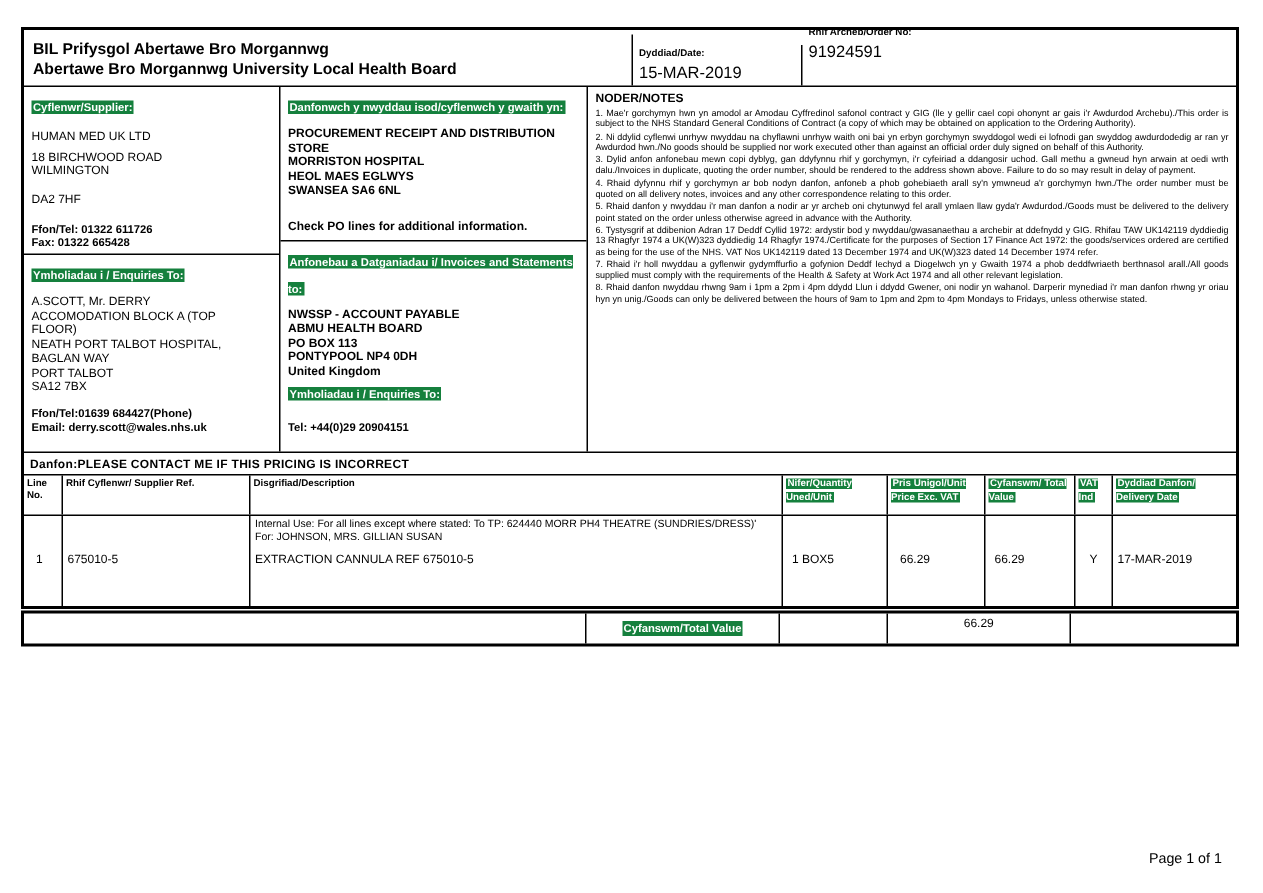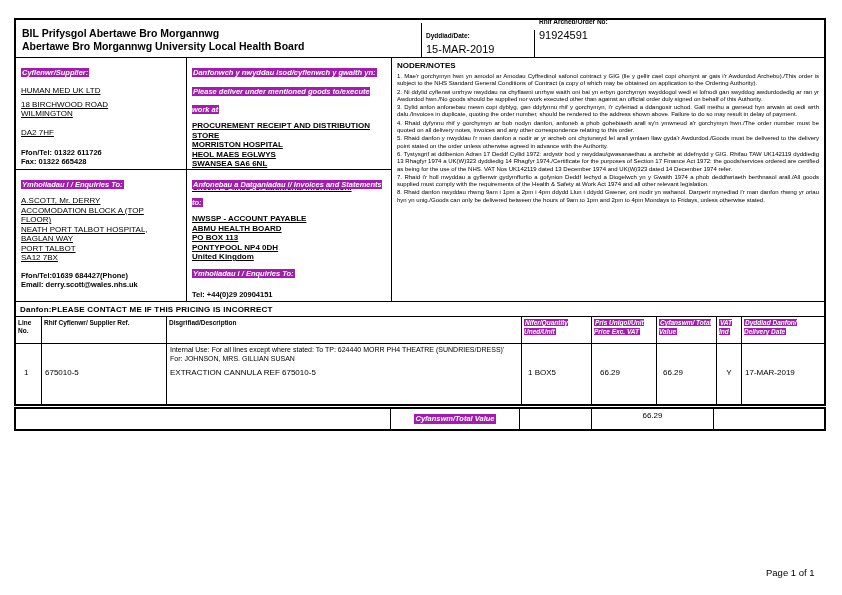--- a/index.html
+++ b/index.html
@@ -27,23 +27,23 @@
   
   .band-row { height:244px; }
   .left-col { flex:0 0 171px; display:flex; flex-direction:column; }
   .mid-col { flex:0 0 205px; display:flex; flex-direction:column; }
   .notes-col { flex:1; padding:3px 5px; }
   .cellpad { padding:3px 5px; }
   .supplier-cell { height:112px; display:flex; flex-direction:column; }
   .deliver-cell  { height:112px; display:flex; flex-direction:column; }
   .enquiries-cell, .invoices-cell { flex:1; display:flex; flex-direction:column; padding-bottom:12px !important; }
 
-  .inv { background:#a21caf; color:#fff; font-weight:bold; font-size:7.5px; line-height:9.5px; padding:0 1px;font-style:italic; }
+  .inv { background:#15803d; color:#fff; font-weight:bold; font-size:7.5px; line-height:9.5px; padding:0 1px; }
   .lbl-line { margin-bottom:1px; }
-  .txt { font-size:8px; line-height:9.5px;text-decoration:underline; }
+  .txt { font-size:8px; line-height:9.5px; }
   .bold { font-weight:bold; }
   .sm { font-size:7.5px; line-height:9px; }
   .mt4 { margin-top:4px; } .mt6 { margin-top:6px; } .mt9 { margin-top:9px; } .mt14 { margin-top:14px; }
   .push-bottom { margin-top:auto; }
 
   .notes-title { font-size:8px; font-weight:bold; margin-bottom:3px; }
   .note { font-size:6px; line-height:7.3px; text-align:justify; margin-bottom:1px; }
 
   
   .banner-row { height:15px; align-items:center; padding-left:4px; }
@@ -129,21 +129,20 @@
           <div class="push-bottom">
             <div class="sm bold">Ffon/Tel:01639 684427(Phone)</div>
             <div class="sm bold">Email: derry.scott@wales.nhs.uk</div>
           </div>
         </div>
       </div>
 
       <div class="mid-col br">
         <div class="deliver-cell bb cellpad">
           <div class="lbl-line"><span class="inv">Danfonwch y nwyddau isod/cyflenwch y gwaith yn:</span></div>
-          <div class="lbl-line"><span class="inv">Please deliver under mentioned goods to/execute work at</span></div>
           <div class="txt bold mt4">PROCUREMENT RECEIPT AND DISTRIBUTION</div>
           <div class="txt bold">STORE</div>
           <div class="txt bold">MORRISTON HOSPITAL</div>
           <div class="txt bold">HEOL MAES EGLWYS</div>
           <div class="txt bold">SWANSEA SA6 6NL</div>
           <div class="txt bold mt14">Check PO lines for additional information.</div>
         </div>
         <div class="invoices-cell cellpad">
           <div class="lbl-line"><span class="inv">Anfonebau a Datganiadau i/ Invoices and Statements to:</span></div>
           <div class="txt bold mt4">NWSSP - ACCOUNT PAYABLE</div>

